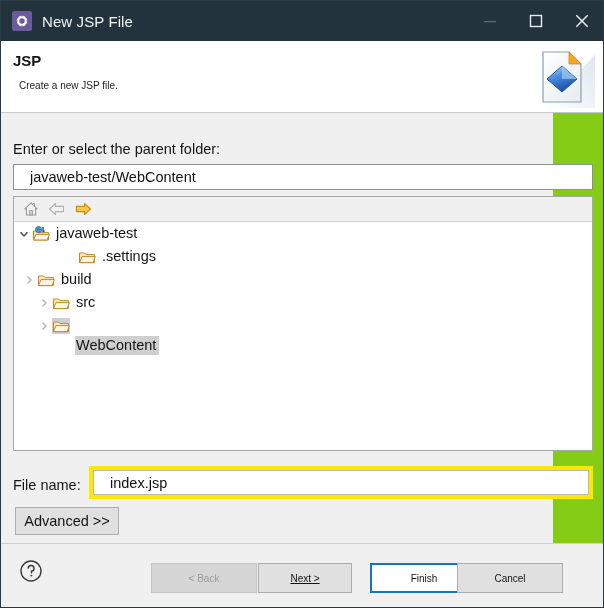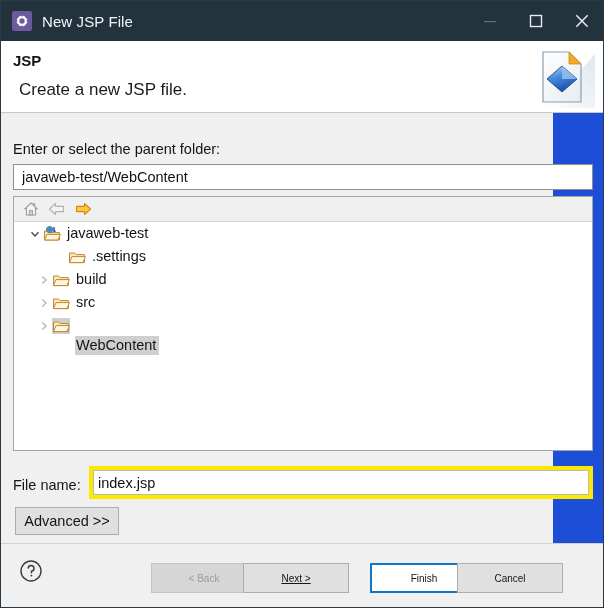--- a/index.html
+++ b/index.html
@@ -8,21 +8,21 @@
     background: #ffffff;
   }
   body {
     font-family: "Liberation Sans", sans-serif;
   }
   #dialog {
     position: relative;
     width: 604px;
     height: 608px;
     box-sizing: border-box;
-    background: #1d4ed8;
+    background: #84cc16;
     overflow: hidden;
     border: 1px solid #2a3a44;
   }
 
   
   .titlebar {
     position: absolute;
     left: 0; top: 0;
     width: 604px;
     height: 40px;
@@ -80,21 +80,21 @@
   .header-title {
     position: absolute;
     left: 12px; top: 11px;
     font-size: 15px;
     font-weight: bold;
     color: #141414;
   }
   .header-sub {
     position: absolute;
     left: 18px; top: 39px;
-    font-size: 17px;
+    font-size: 10px;
     color: #1c1c1c;
   }
   .header-icon {
     position: absolute;
     right: 10px; top: 5px;
     width: 62px; height: 62px;
   }
   .header-rule {
     position: absolute;
     left: 0; top: 111px;
@@ -121,21 +121,21 @@
     position: absolute;
     left: 12px; top: 51px;
     width: 580px;
     height: 26px;
     box-sizing: border-box;
     background: #ffffff;
     border: 1px solid #8f8f8f;
     font-family: "Liberation Sans", sans-serif;
     font-size: 14.5px;
     color: #111;
-    padding: 0 8px;
+    padding: 0 16px;
     outline: none;
   }
 
   
   .tree-panel {
     position: absolute;
     left: 12px; top: 83px;
     width: 580px;
     height: 255px;
     box-sizing: border-box;
@@ -213,21 +213,21 @@
   }
   .filename-input {
     width: 100%;
     height: 100%;
     box-sizing: border-box;
     border: 1px solid #b9b9b9;
     background: #ffffff;
     font-family: "Liberation Sans", sans-serif;
     font-size: 14.5px;
     color: #111;
-    padding: 0 4px;
+    padding: 0 16px;
     outline: none;
   }
   .advanced-btn {
     position: absolute;
     left: 14px; top: 394px;
     width: 104px;
     height: 28px;
     box-sizing: border-box;
     background: #e0e0e0;
     border: 1px solid #adadad;
@@ -269,21 +269,21 @@
   .btn.disabled {
     color: #9b9b9b;
     background: #d6d6d6;
     border-color: #c4c4c4;
   }
   .btn.default {
     background: #ffffff;
     border: 2px solid #1675c0;
   }
   #btn-back   { left: 150px; width: 106px; }
-  #btn-next   { left: 242px; width: 106px; text-decoration: underline; }
+  #btn-next   { left: 257px; width: 94px; text-decoration: underline; }
   #btn-finish { left: 369px; width: 108px; }
   #btn-cancel { left: 456px; width: 106px; }
 </style>
 </head>
 <body>
 
 <div id="dialog">
 
   <div class="titlebar">
     <div class="title-icon">
@@ -372,50 +372,50 @@
         </div>
         <div class="tb-icon">
           <svg width="18" height="16" viewBox="0 0 18 16">
             <path d="M10.5 2.5 L16.5 8 L10.5 13.5 L10.5 10.6 L2.5 10.6 L2.5 5.4 L10.5 5.4 Z" fill="#ffc844" stroke="#d08a10" stroke-width="1.1" stroke-linejoin="round"></path>
           </svg>
         </div>
       </div>
 
       <div class="tree-list">
 
-        <div class="tree-row" style="padding-left:13px">
+        <div class="tree-row" style="padding-left:2px">
           <span class="twisty">
             <svg width="10" height="10" viewBox="0 0 10 10">
                 <path d="M1.5 3.2 L5 7 L8.5 3.2" fill="none" stroke="#4a4a4a" stroke-width="1.4"></path>
               </svg>
           </span>
           <span class="tree-icon">
             <svg width="18" height="16" viewBox="0 0 18 16">
               <path d="M1.5 5 L7 5 L8.4 6.6 L16.5 6.6 L16.5 14 L1.5 14 Z" fill="#ffe2a8" stroke="#c08a2e" stroke-width="1"></path>
               <path d="M1.5 14 L4 8.4 L17.4 8.4 L15 14 Z" fill="#fff4dc" stroke="#c08a2e" stroke-width="1"></path>
               <circle cx="6.6" cy="3.6" r="3.1" fill="#5fa8dd" stroke="#2d6f9e" stroke-width="0.9"></circle>
               <path d="M3.6 3.6 h6 M6.6 0.6 q2 3 0 6 M6.6 0.6 q-2 3 0 6" fill="none" stroke="#2d6f9e" stroke-width="0.6"></path>
               <path d="M11 1 L11 5.2 L12.6 5.2" fill="none" stroke="#2a4d8f" stroke-width="1.4"></path>
             </svg>
           </span>
           <span class="tree-label">javaweb-test</span>
         </div>
 
-        <div class="tree-row" style="padding-left:38px">
+        <div class="tree-row" style="padding-left:48px">
           <span class="twisty"></span>
           <span class="tree-icon">
             <svg width="18" height="16" viewBox="0 0 18 16">
               <path d="M1.5 4 L6.6 4 L8 5.6 L16.4 5.6 L16.4 13.6 L1.5 13.6 Z" fill="#ffe6b8" stroke="#c08a2e" stroke-width="1"></path>
               <path d="M1.5 13.6 L4 7.6 L17.4 7.6 L15 13.6 Z" fill="#fff7e4" stroke="#c08a2e" stroke-width="1"></path>
             </svg>
           </span>
           <span class="tree-label">.settings</span>
         </div>
 
-        <div class="tree-row" style="padding-left:22px">
+        <div class="tree-row" style="padding-left:7px">
           <span class="twisty">
             <svg width="10" height="10" viewBox="0 0 10 10">
                 <path d="M3.4 1.5 L7 5 L3.4 8.5" fill="none" stroke="#b6b6b6" stroke-width="1.4"></path>
               </svg>
           </span>
           <span class="tree-icon">
             <svg width="18" height="16" viewBox="0 0 18 16">
               <path d="M1.5 4 L6.6 4 L8 5.6 L16.4 5.6 L16.4 13.6 L1.5 13.6 Z" fill="#ffe6b8" stroke="#c08a2e" stroke-width="1"></path>
               <path d="M1.5 13.6 L4 7.6 L17.4 7.6 L15 13.6 Z" fill="#fff7e4" stroke="#c08a2e" stroke-width="1"></path>
             </svg>

